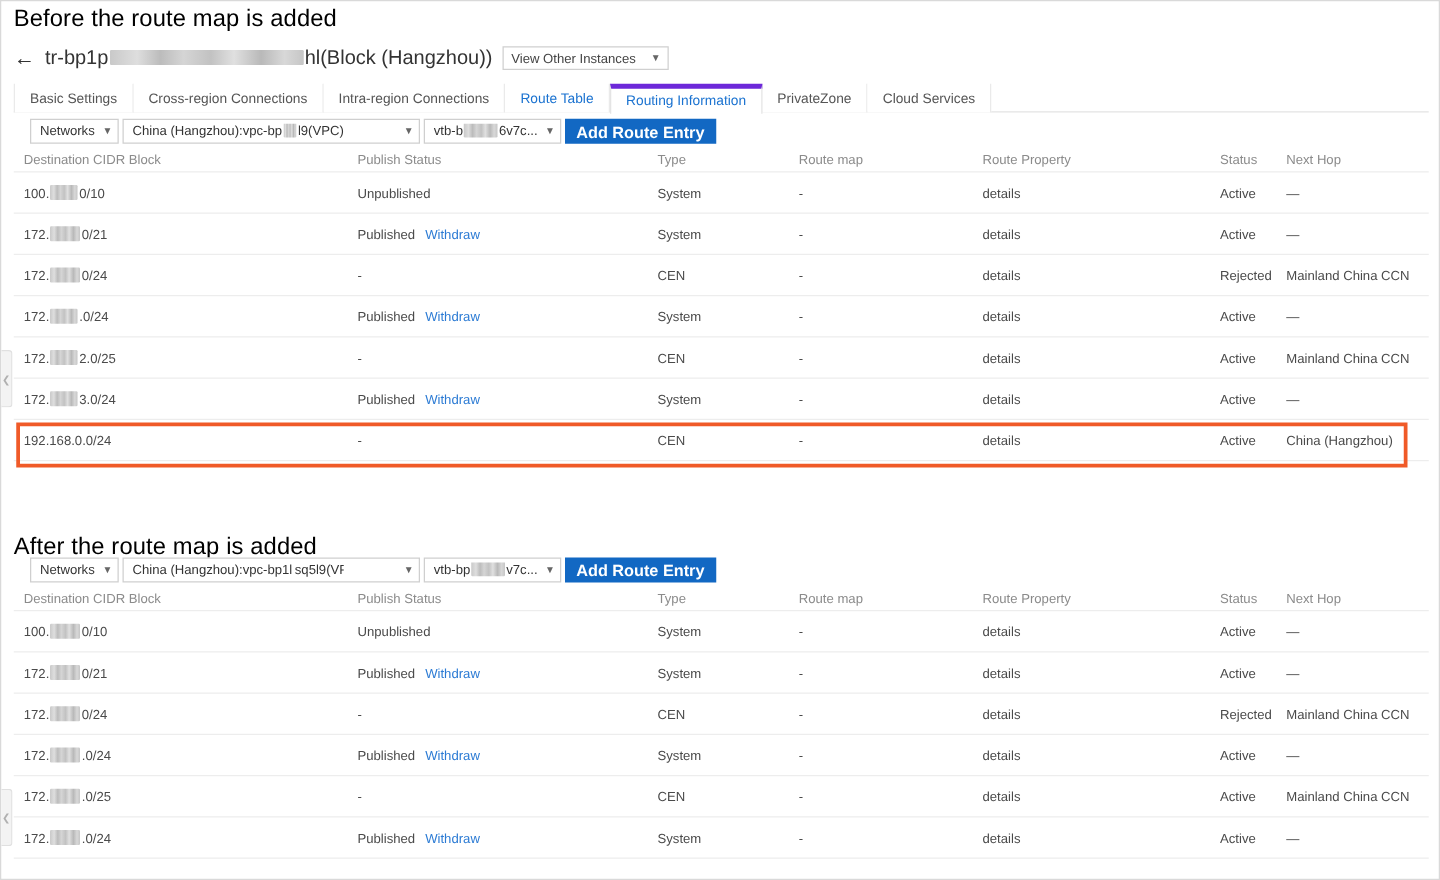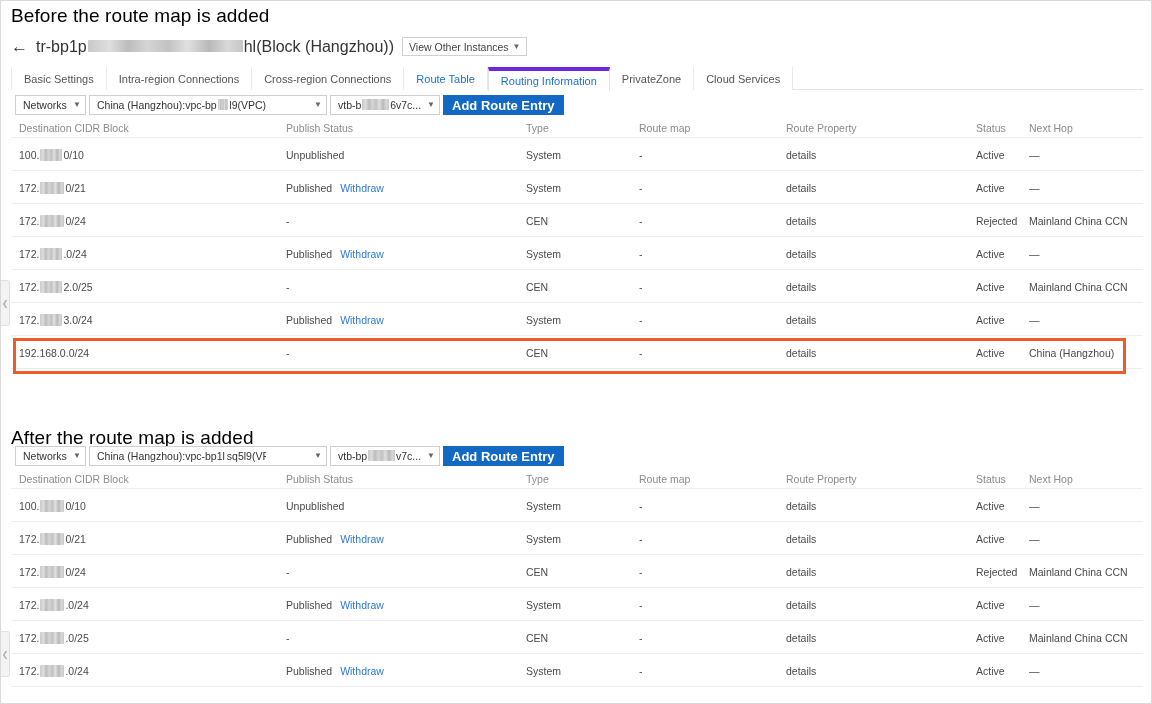--- a/index.html
+++ b/index.html
@@ -55,21 +55,21 @@
     position: relative; top: -1px;
     margin: 0 1px;
     filter: blur(0.4px);
   }
   .view-other {
     border: 1px solid #d0d0d0;
     background: #fff;
     font-size: 10.5px;
     color: #444;
     padding: 2px 5px 2px 6px;
-    display: flex; align-items: center; gap: 4px;
+    display: flex; align-items: center; gap: 12px;
     white-space: nowrap;
     cursor: pointer;
     height: 19px;
   }
   .caret { font-size: 8px; color: #666; line-height: 1; }
 
   
   .tabbar {
     position: absolute;
     left: 10px; top: 66px;
@@ -101,20 +101,21 @@
     z-index: 2;
     margin-bottom: -1px;
     height: 24px;
   }
 
   
   .filterbar {
     position: absolute;
     display: flex; align-items: center; gap: 0;
     height: 20px;
+    margin-left: 9px;
   }
   #filterbar-1 { left: 14px; top: 94px; }
   #filterbar-2 { left: 14px; top: 445px; }
 
   .select {
     border: 1px solid #cfcfcf;
     background: #fff;
     height: 20px;
     display: flex; align-items: center;
     justify-content: space-between;
@@ -222,22 +223,22 @@
         <span>hl(Block (Hangzhou))</span>
     </span>
     <span class="view-other">
       <span>View Other Instances</span>
       <span class="caret">▼</span>
     </span>
   </div>
 
   <div class="tabbar">
     <div class="tab">Basic Settings</div>
+    <div class="tab">Cross-region Connections</div>
     <div class="tab">Intra-region Connections</div>
-    <div class="tab">Cross-region Connections</div>
     <div class="tab link">Route Table</div>
     <div class="tab active">Routing Information</div>
     <div class="tab">PrivateZone</div>
     <div class="tab">Cloud Services</div>
   </div>
 
   <div class="filterbar" id="filterbar-1">
     <div class="select sel-networks">
       <span>Networks</span>
       <span class="caret">▼</span>

